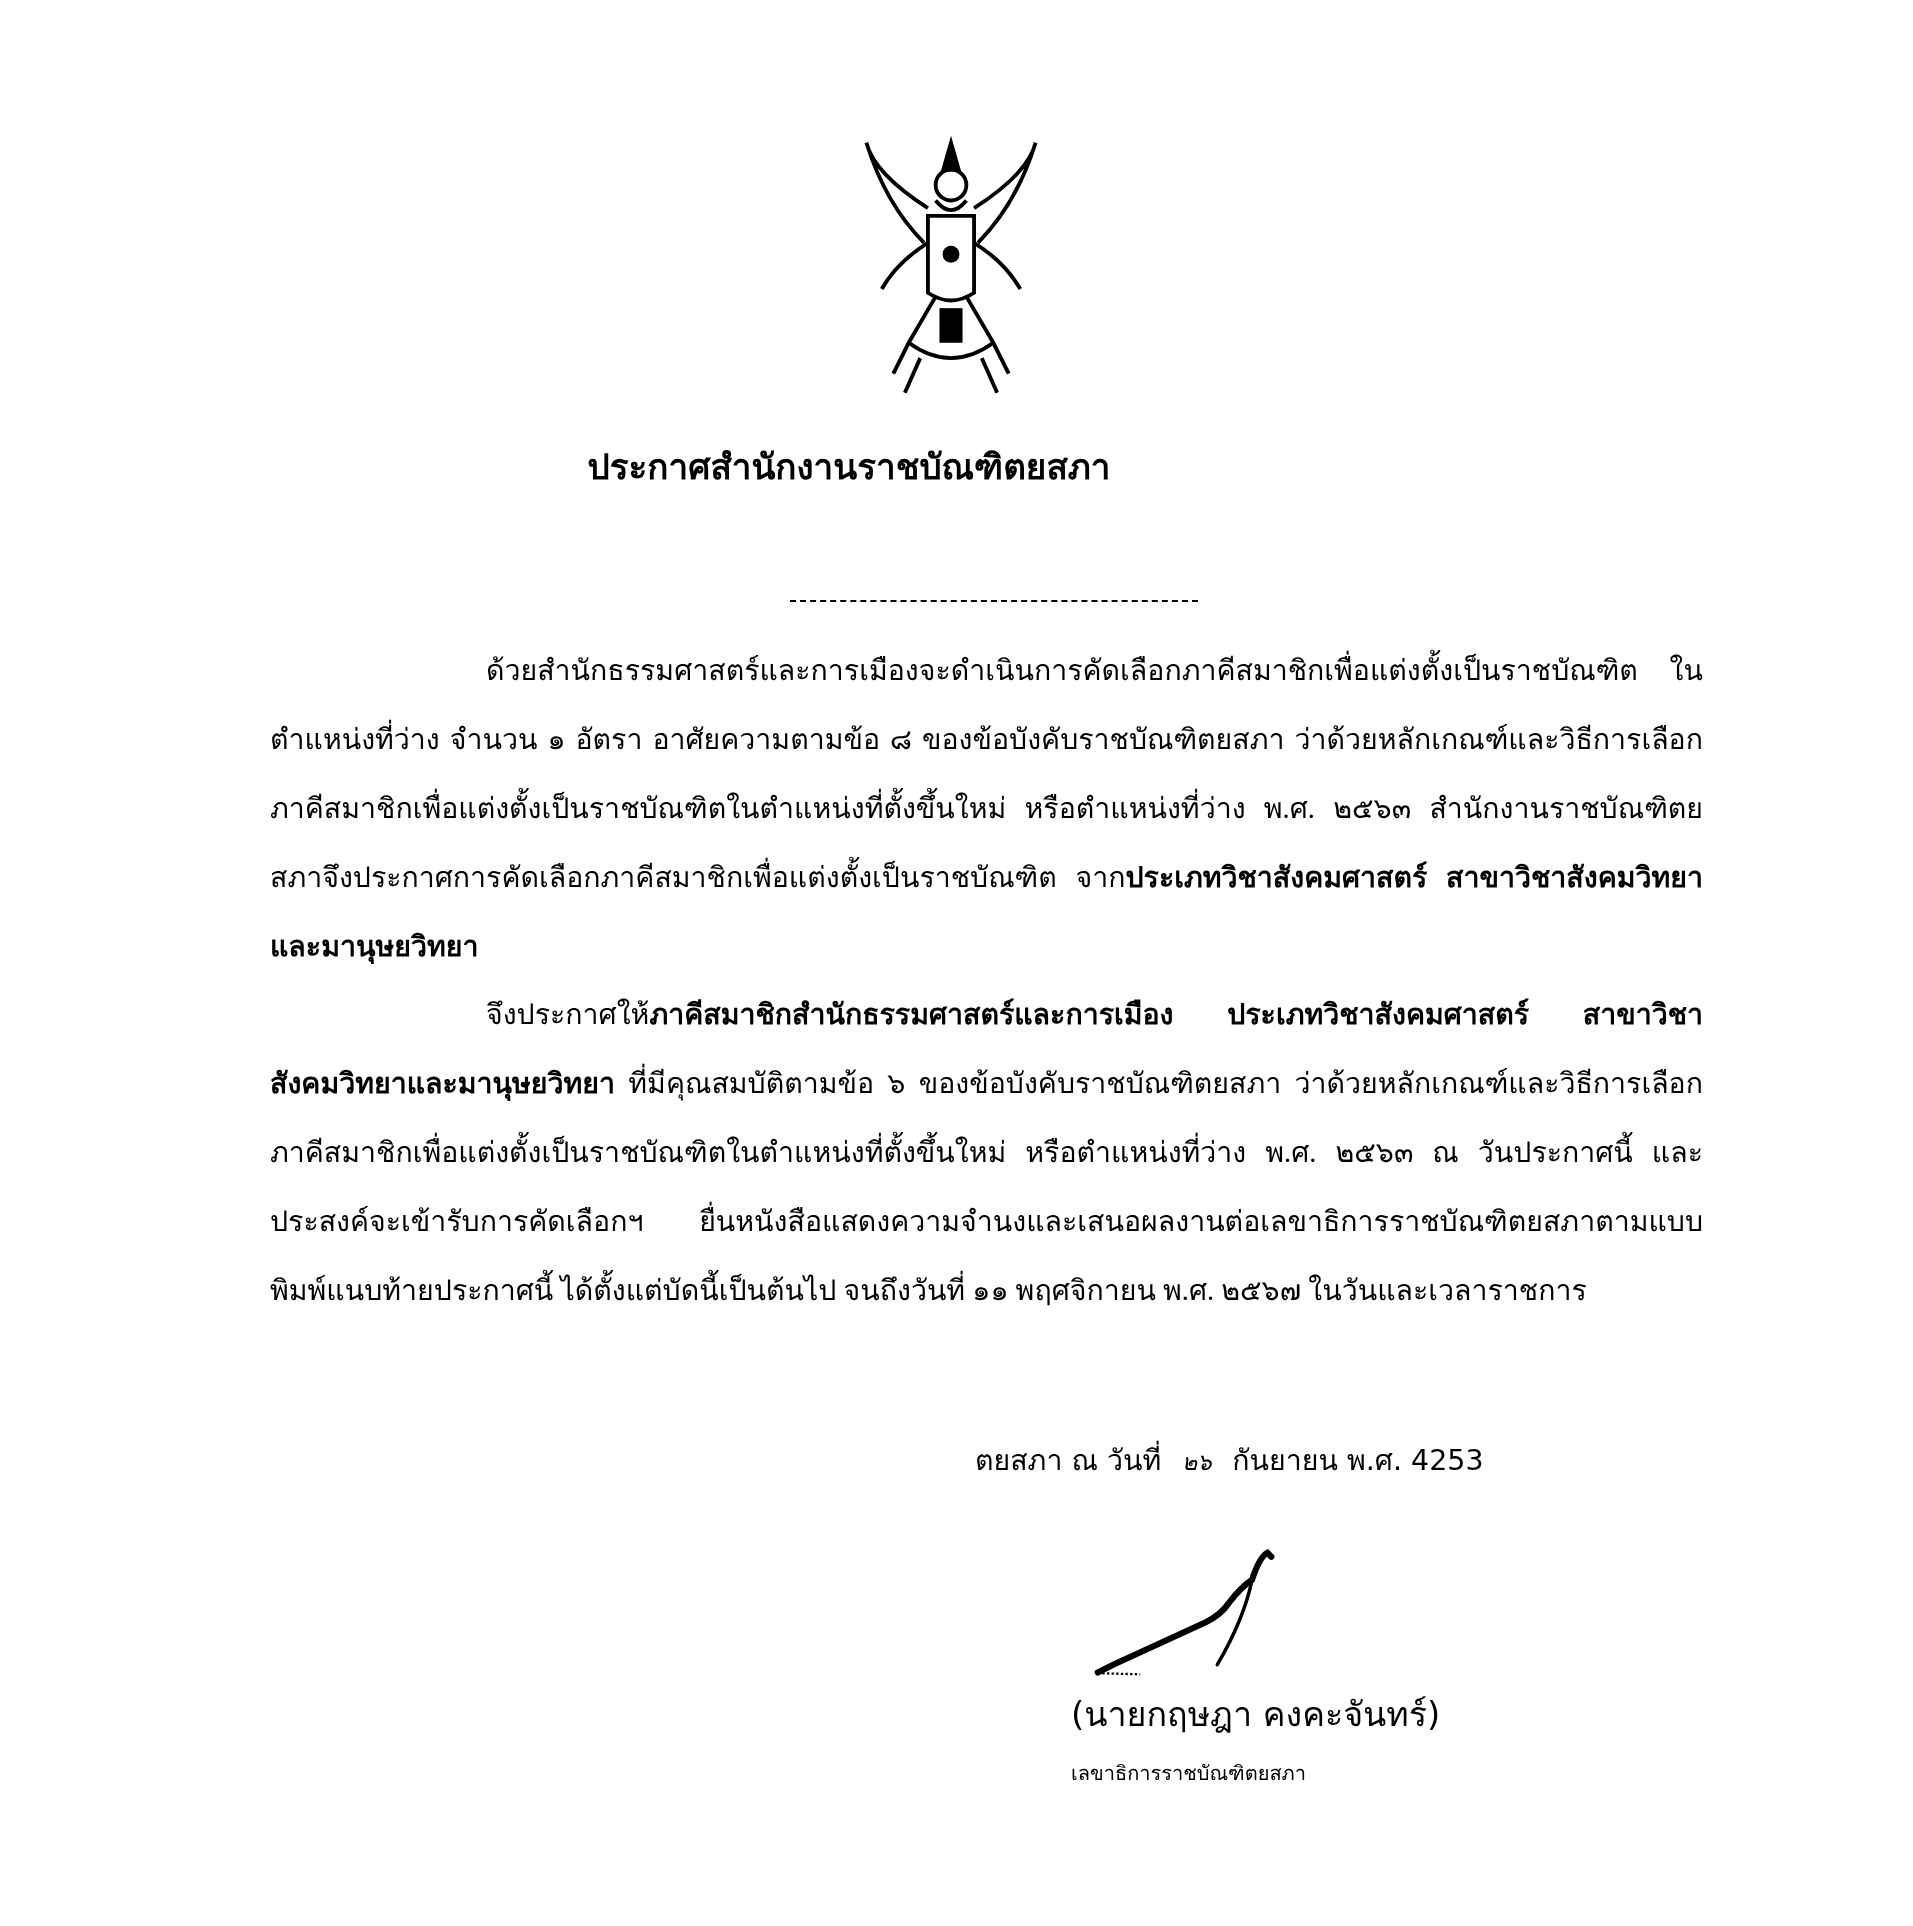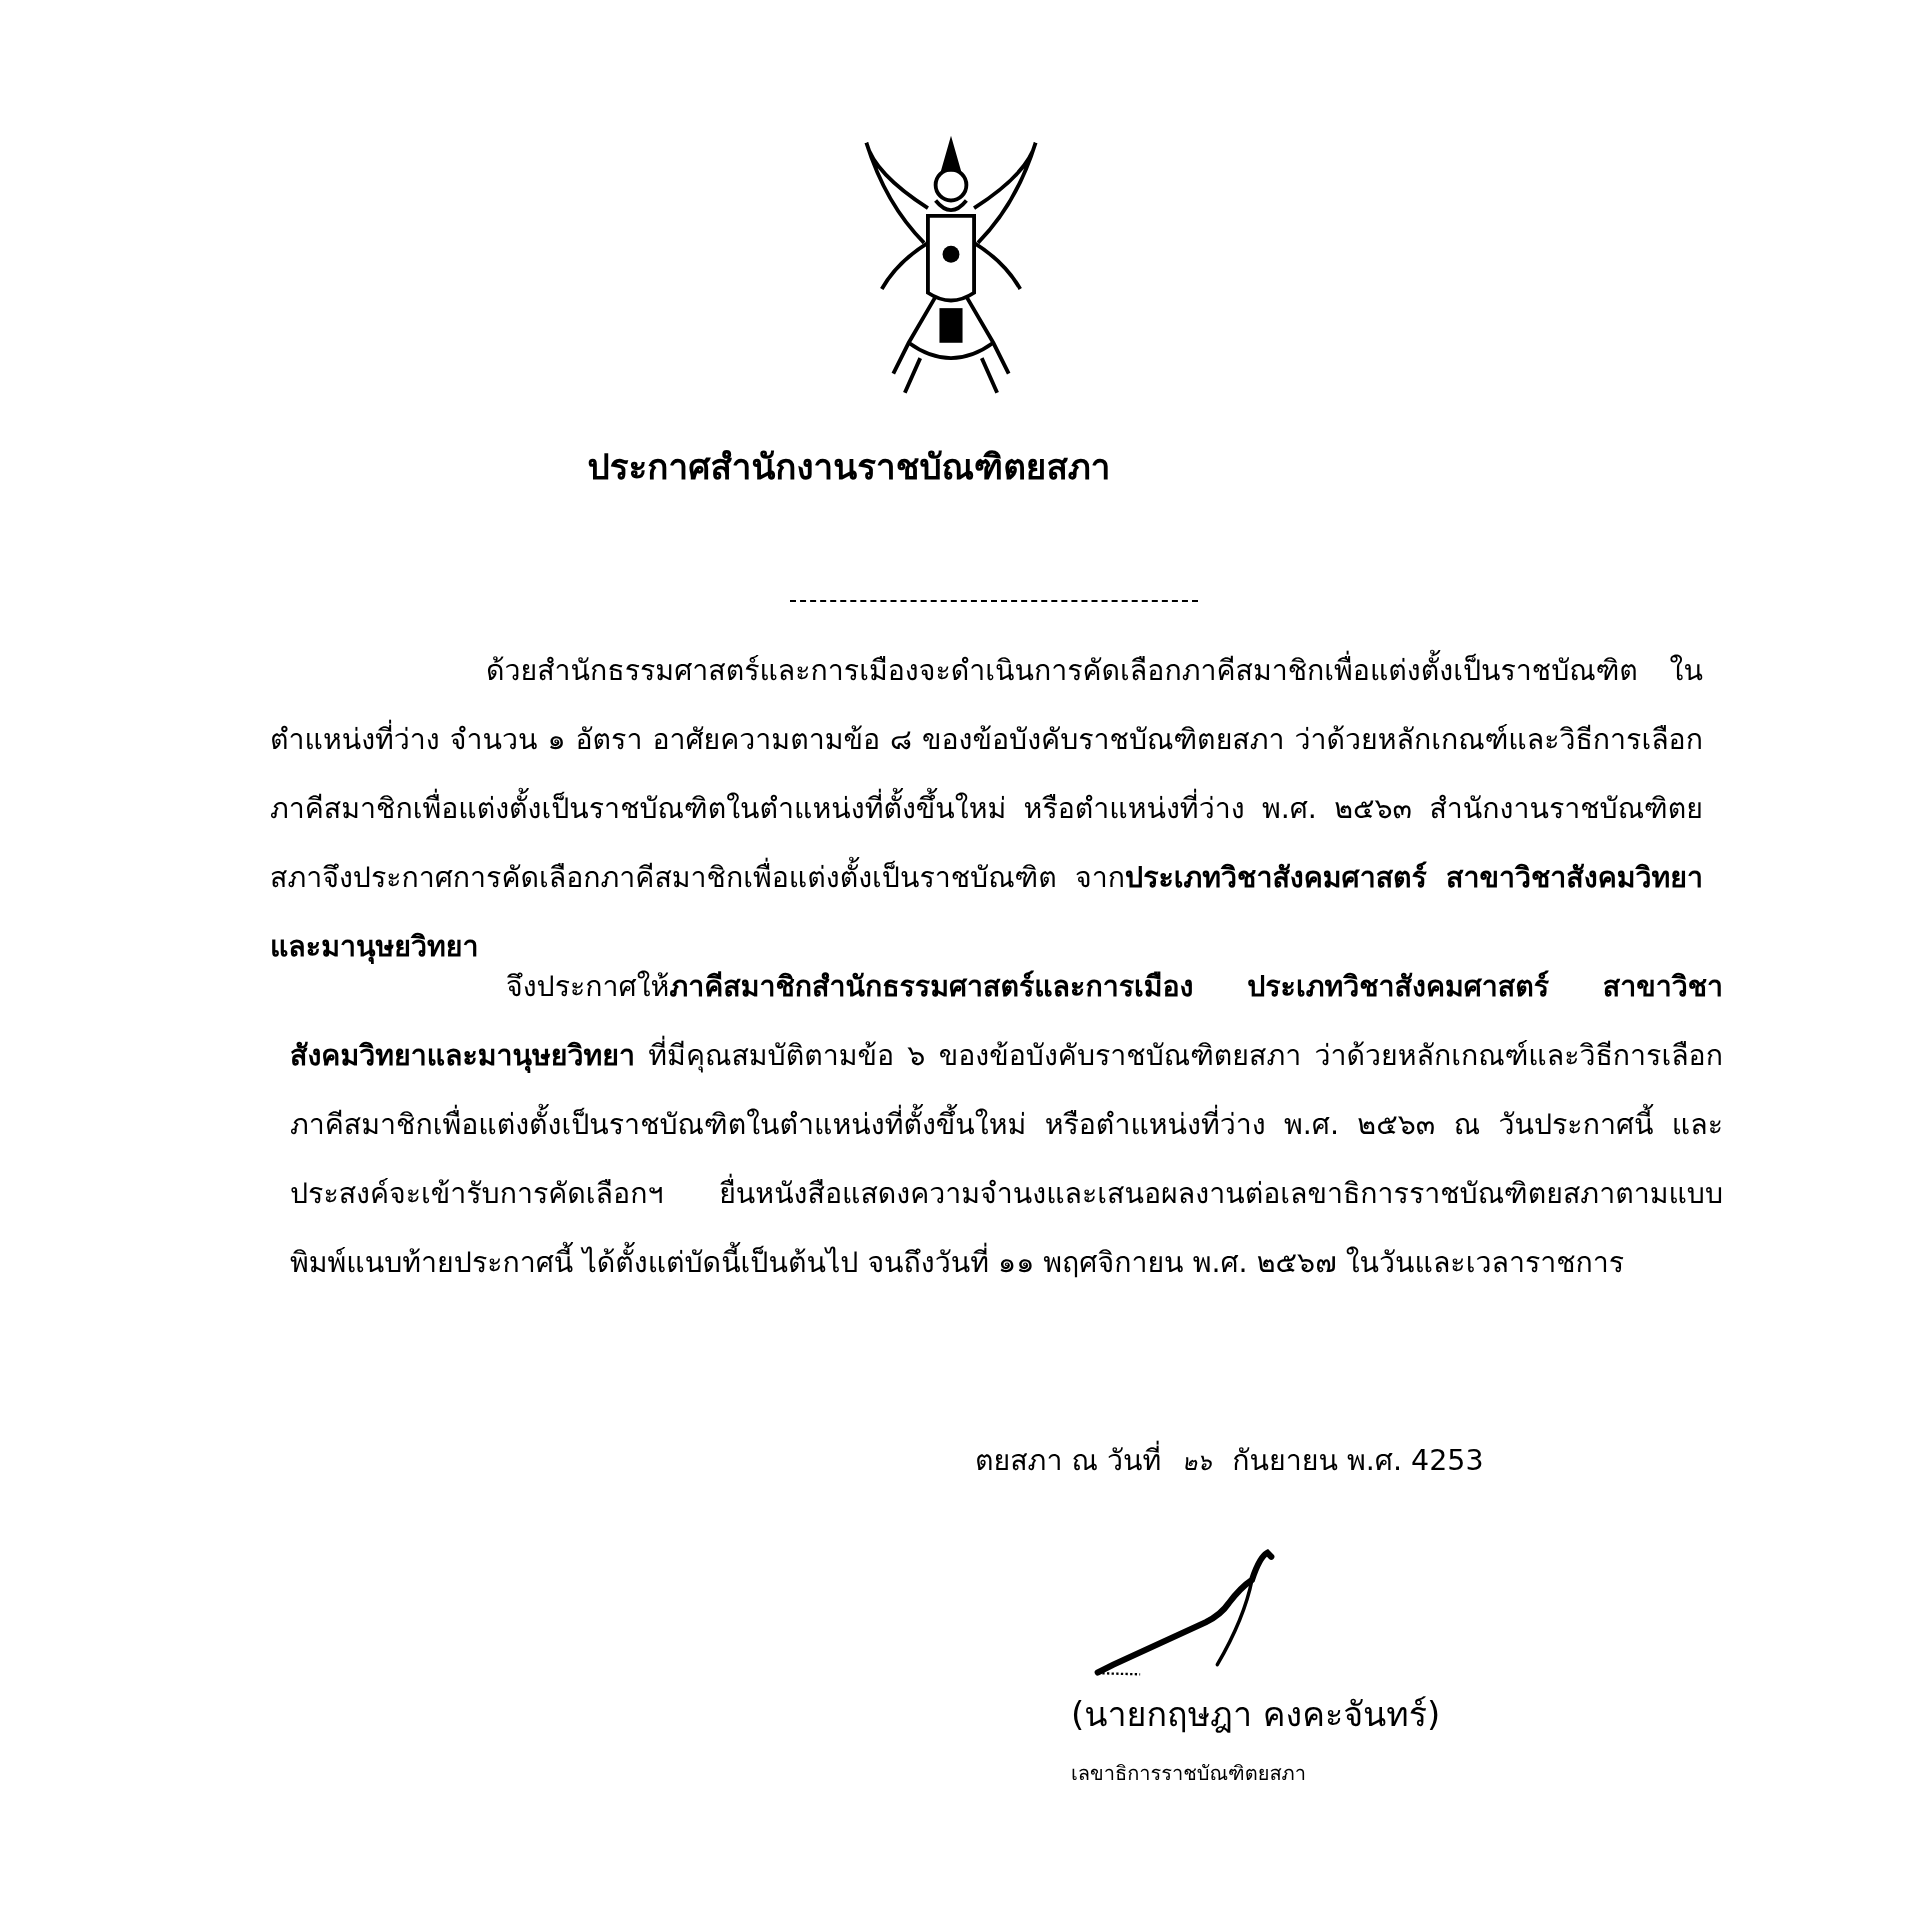--- a/index.html
+++ b/index.html
@@ -4,24 +4,24 @@
 <style>
   html, body { margin: 0; padding: 0; background: #ffffff; }
   body { width: 1914px; height: 2700px; position: relative; overflow: hidden;
          font-family: "DejaVu Sans", "Liberation Sans", sans-serif; color: #000; }
   .page { position: absolute; left: 0; top: 0; width: 1914px; height: 2700px; background: #fff; }
   .garuda { position: absolute; left: 851px; top: 127px; width: 200px; height: 270px; }
   .title { position: absolute; left: 0; width: 1698px; text-align: center; font-weight: bold; font-size: 35px; }
   .title.t1 { top: 439px; }
   .title.t2 { top: 512px; }
   .rule { position: absolute; left: 790px; top: 600px; width: 408px; border-top: 2.3px dashed #000; }
-  .para { position: absolute; left: 270px; width: 1433px; font-size: 28.5px; line-height: 69px; text-align: justify; }
+  .para { position: absolute; left: 270px; width: 1433px; font-size: 28.5px; line-height: 69px; text-align: justify; font-family: Liberation Serif, serif; }
   .para .indent { display: inline-block; width: 216px; }
   .para.p1 { top: 636px; }
-  .para.p2 { top: 952px; margin-left: 20px; }
+  .para.p2 { top: 980px; }
   b { font-weight: bold; }
   .sig-date { position: absolute; left: 975px; top: 1437px; font-size: 28.5px; white-space: nowrap; }
   .sig-date .day { font-style: italic; font-size: 23px; display: inline-block; margin: 0 11.6px; }
   .signature { position: absolute; left: 1090px; top: 1549px; width: 270px; height: 135px; }
   .signer { position: absolute; left: 1071px; top: 1687px; font-size: 34px; white-space: nowrap; }
   .signer-title { position: absolute; left: 1071px; top: 1757px; font-size: 20px; white-space: nowrap; }
 </style>
 </head>
 <body>
 

